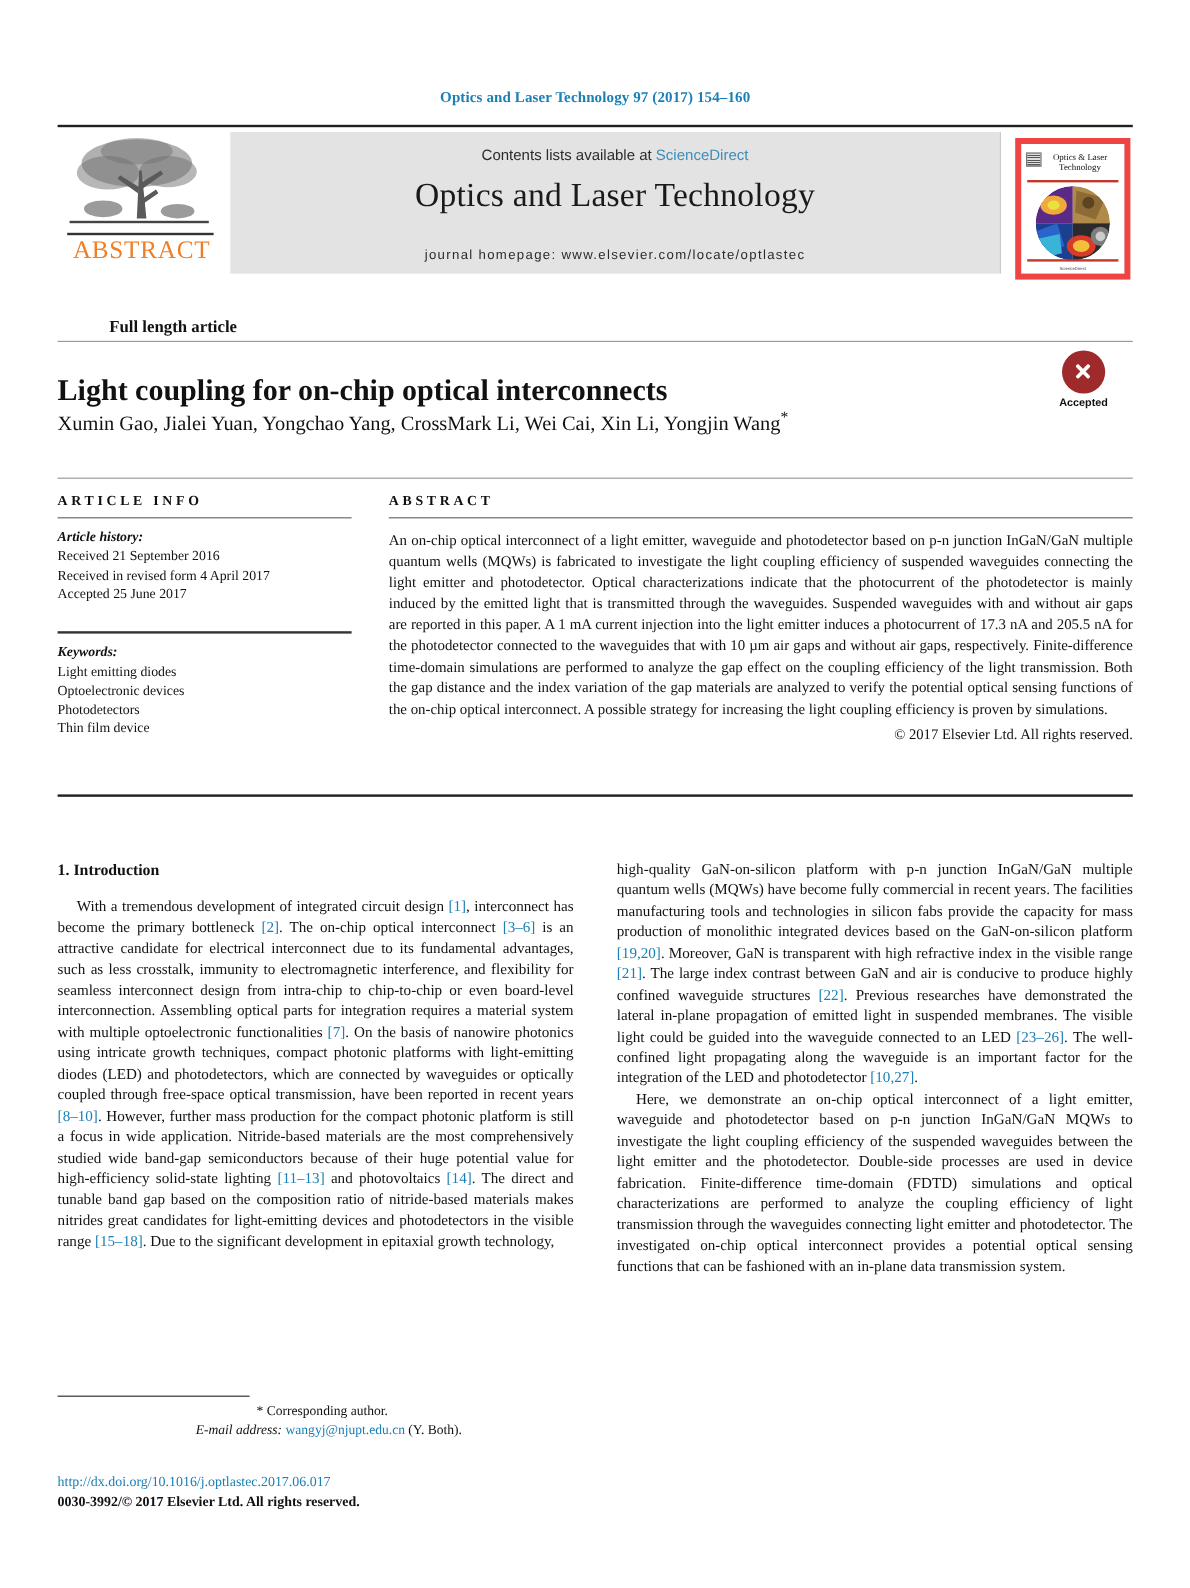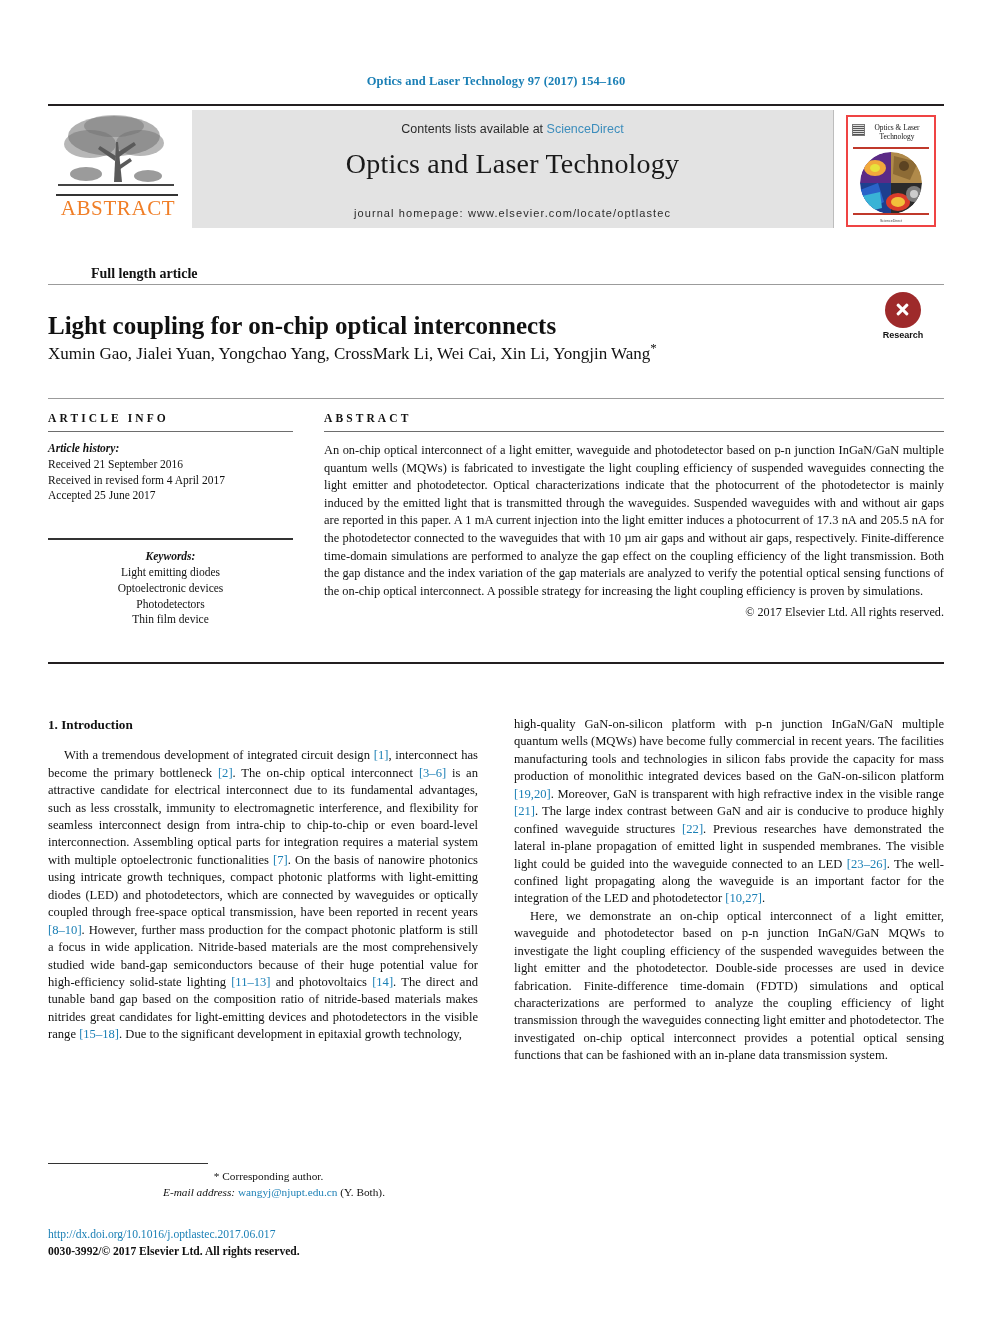--- a/index.html
+++ b/index.html
@@ -127,21 +127,21 @@
     background: #fff;
     border-left: 1px solid #bdbdbd;
     position: relative;
   }
   .cover {
     position: absolute;
     left: 12px; top: 5px;
     width: 86px;
     height: 108px;
     background: #fff;
-    border: 2px solid #ef4444;
+    border: 5px solid #ef4444;
     overflow: hidden;
   }
   .cover-head {
     position: absolute;
     top: 6px; left: 4px; right: 4px;
     font-family: "Liberation Serif", serif;
     font-size: 7.4px;
     color: #111;
     line-height: 1.25;
     text-align: center;
@@ -307,21 +307,21 @@
     font-weight: bold;
     font-size: 11.5px;
     margin-top: 9px;
   }
   .hist-line {
     font-family: "Liberation Serif", serif;
     font-size: 11.5px;
     line-height: 1.38;
     color: #111;
   }
-  .kw-block { margin-top: 34px; text-align: center; }
+  .kw-block { margin-top: 22px; }
   .kw-rule {
     height: 1.6px;
     background: #333;
     margin-bottom: 2px;
   }
   .kw-line {
     font-family: "Liberation Serif", serif;
     font-size: 11.5px;
     line-height: 1.38;
     color: #111;
@@ -486,21 +486,21 @@
 
   <div class="art-type">Full length article</div>
   <div class="rule-under-type"></div>
   <h1 class="paper-title">Light coupling for on-chip optical interconnects</h1>
   <div class="authors">
     <span>Xumin Gao, Jialei Yuan, Yongchao Yang, CrossMark Li, Wei Cai, Xin Li, Yongjin Wang</span><span class="star">*</span>
   </div>
 
   <div class="crossmark">
     <div class="crossmark-circle"></div>
-    <div class="crossmark-label">Research</div>
+    <div class="crossmark-label">Accepted</div>
   </div>
 
   <div class="info-rule-top"></div>
   <div class="info-rule-bottom"></div>
 
   <div class="col-info">
     <div class="sec-head">ARTICLE INFO</div>
     <div class="thin-rule"></div>
     <div class="italic-lab hist-line">Article history:</div>
     <div class="hist-line">Received 21 September 2016</div>

